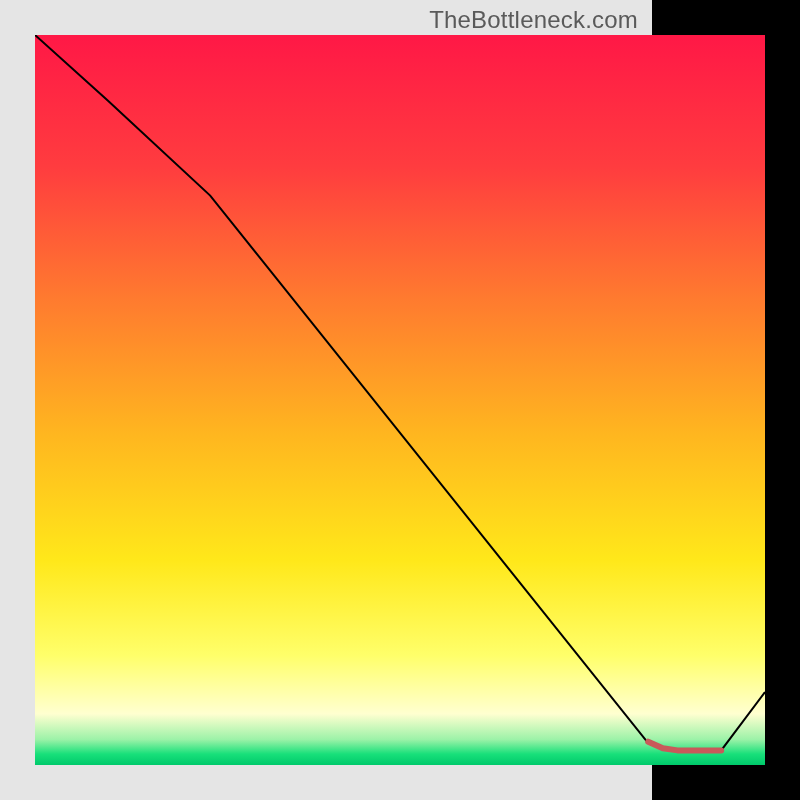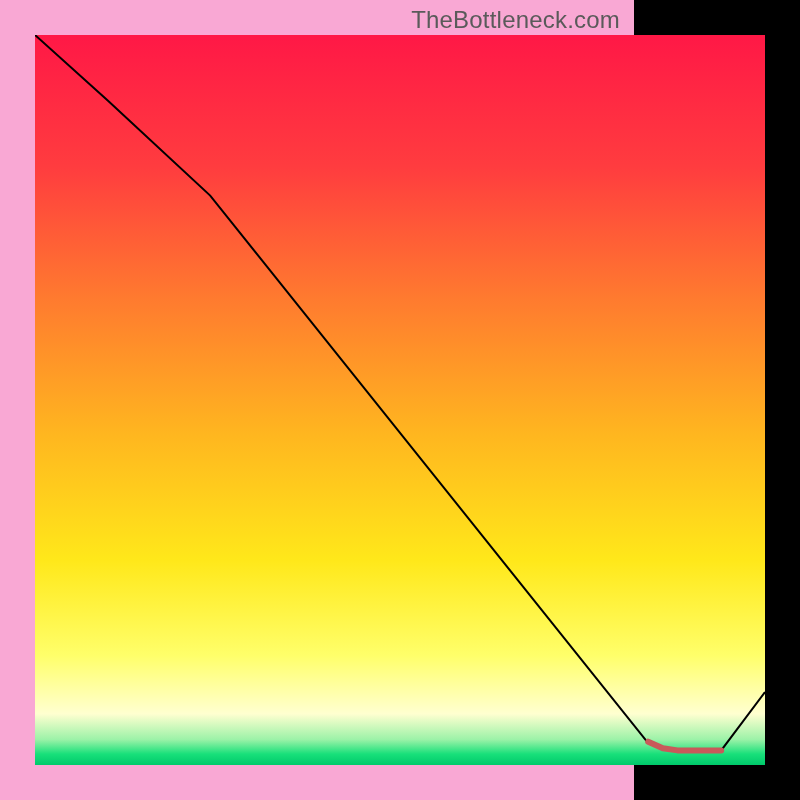--- a/index.html
+++ b/index.html
@@ -8,21 +8,22 @@
     width: 800px;
     height: 800px;
     background: #000;
     overflow: hidden;
     font-family: Arial, Helvetica, sans-serif;
   }
   .frame {
     position: relative;
     width: 634px;
     height: 800px;
-    background: #f9a8d4;
+    background: #e5e5e5;
+    padding-left: 18px;
   }
   .watermark {
     position: absolute;
     top: 6px;
     right: 14px;
     color: #5a5a5a;
     font-size: 24px;
     font-weight: 500;
     letter-spacing: 0.2px;
     user-select: none;

